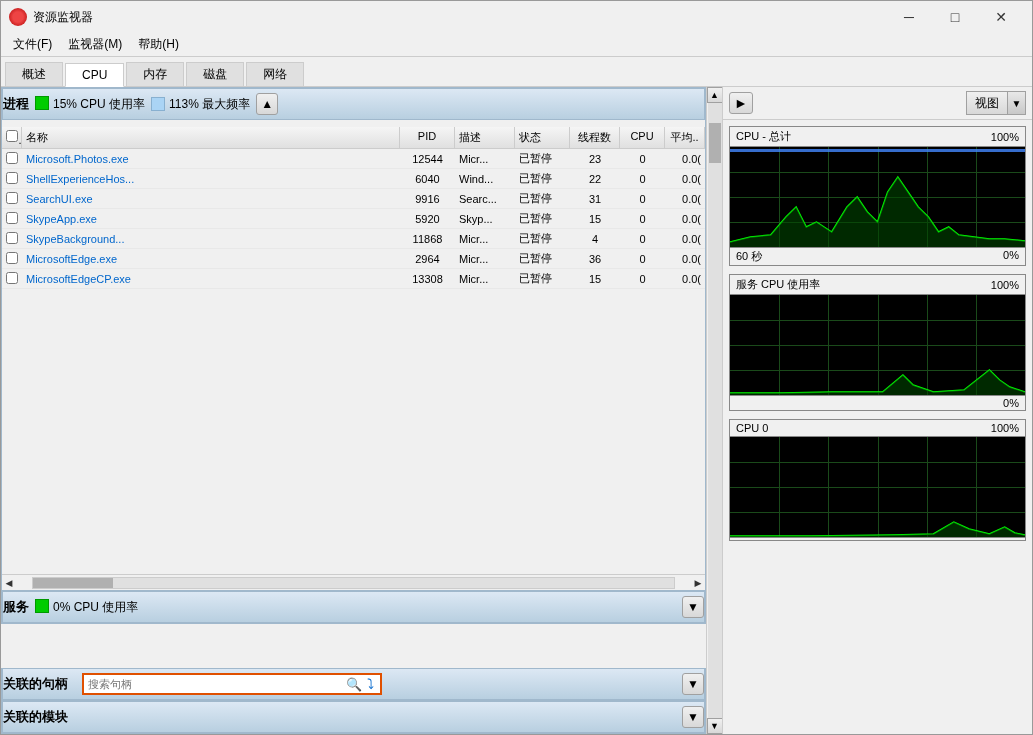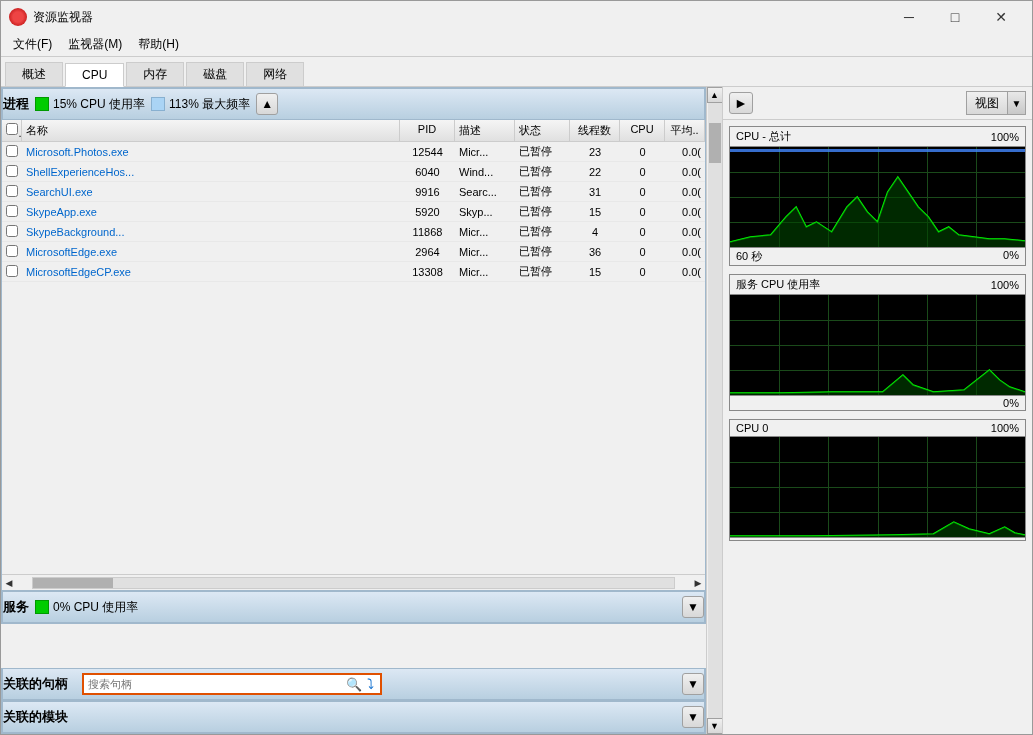--- a/index.html
+++ b/index.html
@@ -131,21 +131,21 @@
       align-items: center;
       gap: 6px;
       flex-shrink: 0;
     }
     .section-title {
       font-weight: bold;
       font-size: 13px;
     }
     .cpu-badge {
       display: flex;
-      align-items: center;
+      align-items: flex-start;
       gap: 4px;
     }
     .cpu-indicator {
       width: 14px; height: 14px;
       background: #00cc00;
       border: 1px solid #009900;
       flex-shrink: 0;
     }
     .stat-item {
       display: flex;
@@ -178,20 +178,21 @@
       flex: 2;
       border: 1px solid #a0b8cc;
       margin: 0;
       overflow: hidden;
     }
     .table-header {
       display: flex;
       background: linear-gradient(to bottom, #f5f5f5, #e0e0e0);
       border-bottom: 1px solid #ccc;
       flex-shrink: 0;
+      margin-top: 7px;
     }
     .th {
       padding: 3px 4px;
       font-size: 11px;
       color: #000;
       border-right: 1px solid #ccc;
       white-space: nowrap;
       overflow: hidden;
       text-overflow: ellipsis;
       cursor: pointer;

